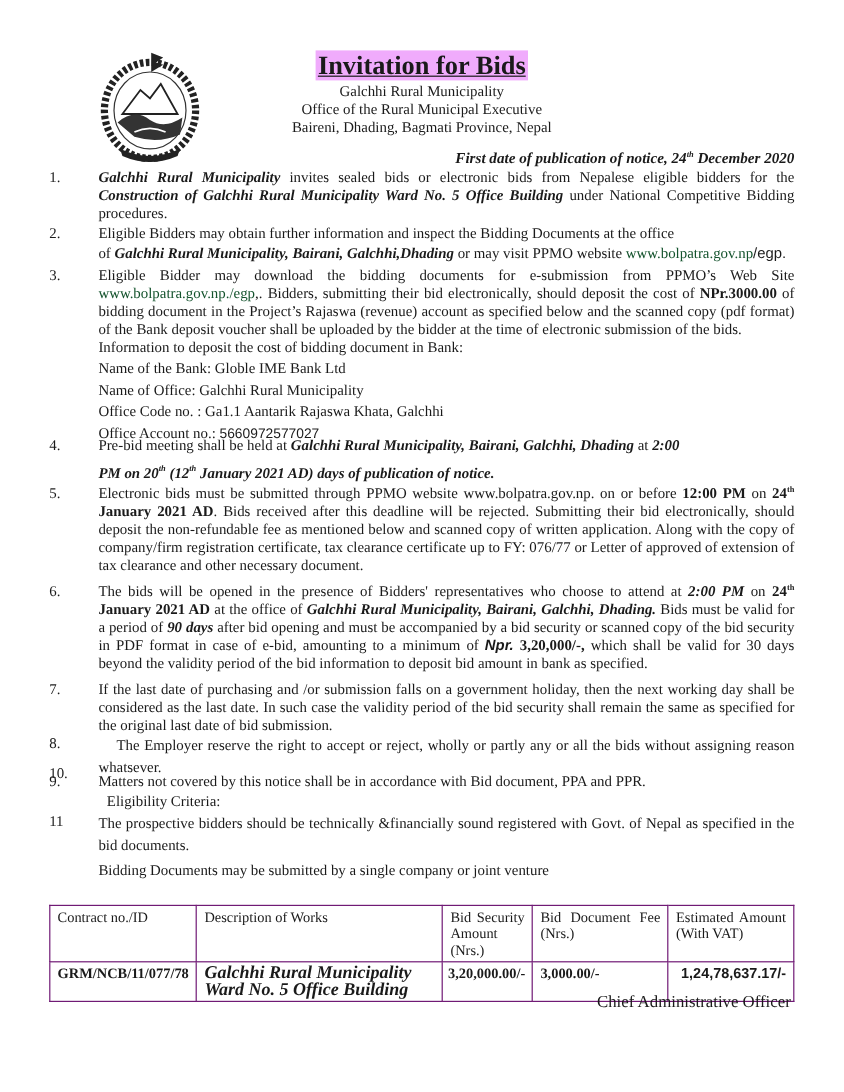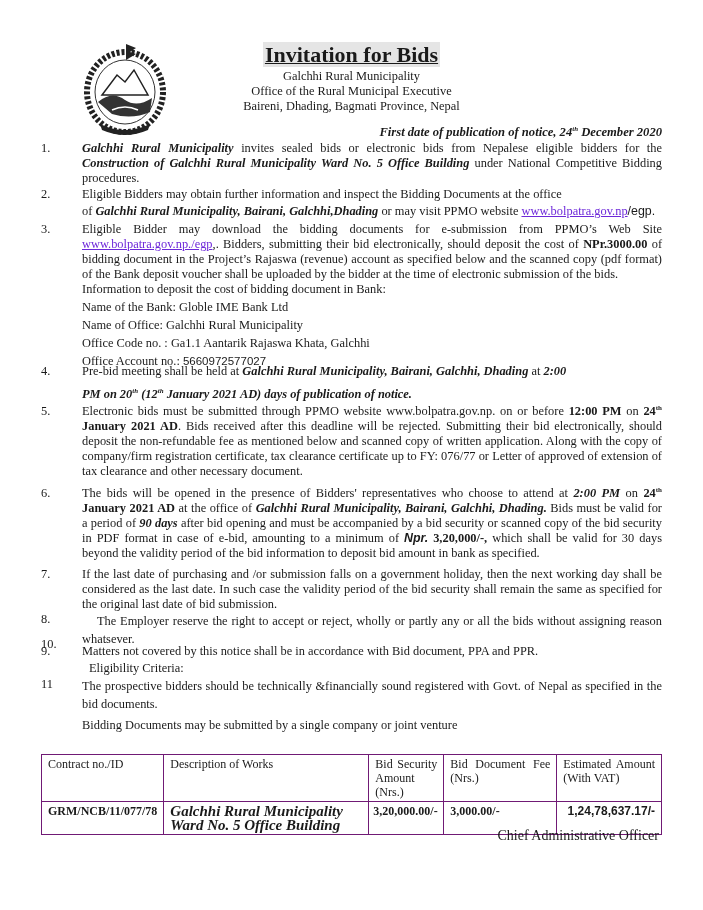--- a/index.html
+++ b/index.html
@@ -1,30 +1,30 @@
 <!DOCTYPE html>
 <html><head>
 <meta charset="utf-8">
 <style>
   html, body { margin:0; padding:0; background:#ffffff; }
   body { width:703px; height:910px; position:relative; overflow:hidden;
          font-family:"Liberation Serif", serif; color:#1a1a1a; font-size:12.4px; line-height:15px; }
   .abs { position:absolute; }
   .emblem { left:82px; top:40px; width:88px; width:86px; height:100px; }
   .title { left:0; width:703px; top:42px; text-align:center; }
-  .title span { font-size:22px; font-weight:bold; background:#e5e5e5; text-decoration:underline; text-decoration-thickness:1px; padding:0 2px; line-height:26px; }
+  .title span { font-size:22px; font-weight:bold; background:#f0abfc; text-decoration:underline; text-decoration-thickness:1px; padding:0 2px; line-height:26px; }
   .sub { left:0; width:703px; text-align:center; font-size:12.4px; }
   .pubdate { right:41px; top:125px; font-weight:bold; font-style:italic; font-size:12.6px; }
   sup { font-size:7px; line-height:0; vertical-align:super; }
   .num { position:absolute; left:41px; }
   .para { position:absolute; left:82px; width:580px; text-align:justify; }
   .para .ln { display:block; }
   .bi { font-weight:bold; font-style:italic; }
   .b { font-weight:bold; }
-  .link { color:#6d28d9; text-decoration:underline; }
+  .link { color:#14532d; }
   .sans { font-family:"Liberation Sans", sans-serif; }
   table.bids { position:absolute; left:41px; top:754px; border-collapse:collapse; width:621px; }
   table.bids td { border:1px solid #701a75; vertical-align:top; padding:2px 6px; font-size:12px; line-height:14px; }
   .row1 td { height:36px; }
   .row2 td { height:27px; }
   .signature { right:44px; top:828px; font-size:14px; }
 </style>
 </head>
 <body>
 

